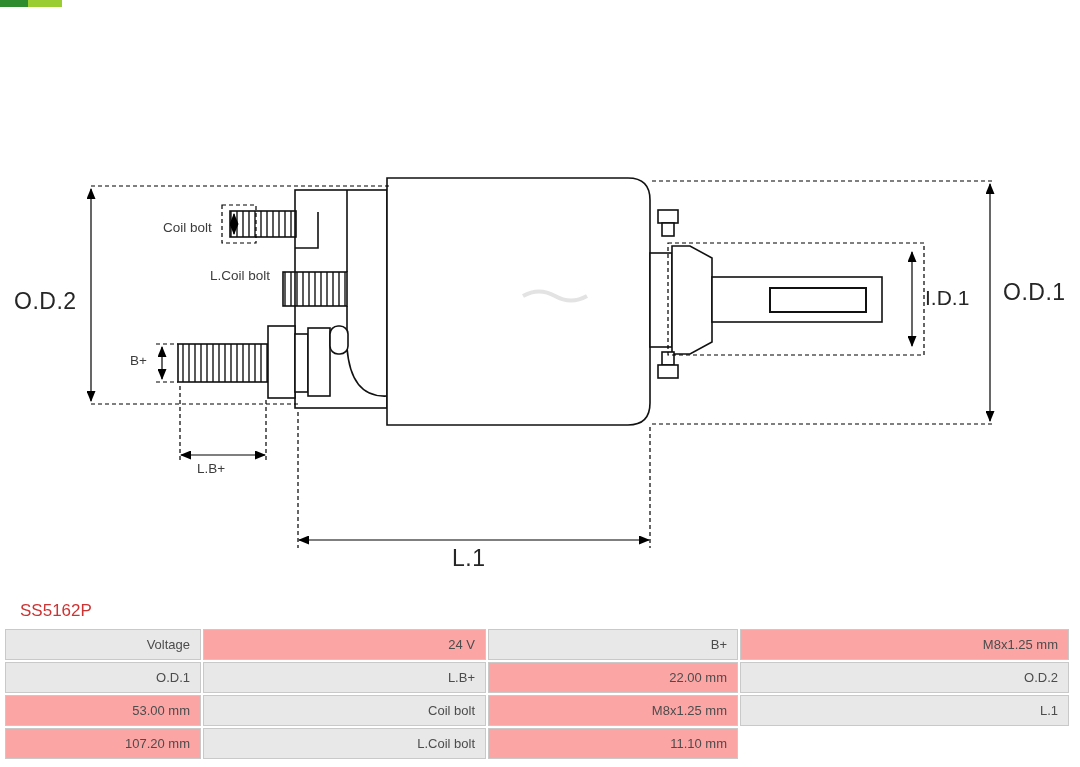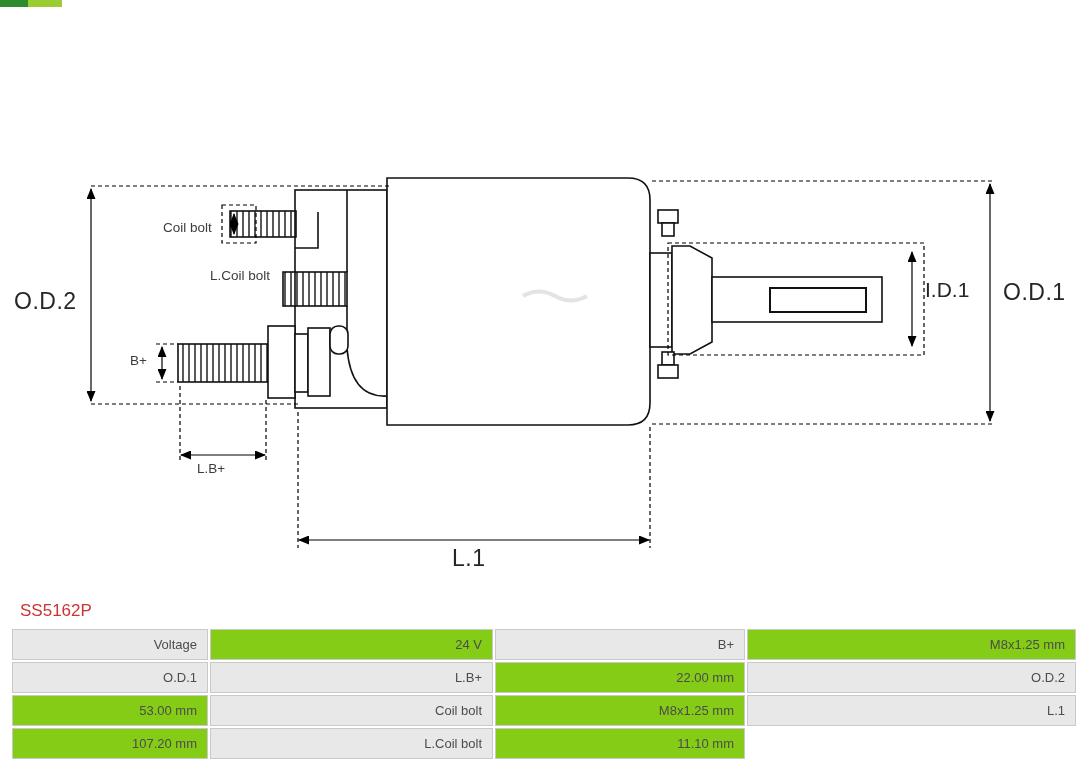--- a/index.html
+++ b/index.html
@@ -13,37 +13,37 @@
   .diagram-wrap { position:absolute; left:0; top:0; width:1080px; height:600px; }
   .diagram-wrap svg { position:absolute; left:0; top:0; }
 
   .dlabel { position:absolute; white-space:nowrap; color:#2b2b2b; }
   .dlabel.big   { font-size:23px; letter-spacing:.5px; color:#262626; }
   .dlabel.mid   { font-size:21px; color:#262626; }
   .dlabel.small { font-size:13.5px; color:#3c3c3c; }
 
   .lbl-od2 { left:14px;  top:288px; }
   .lbl-od1 { left:1003px; top:279px; }
-  .lbl-id1 { left:925px; top:278px; }
+  .lbl-id1 { left:925px; top:286px; }
   .lbl-coilbolt  { left:163px; top:220px; }
   .lbl-lcoilbolt { left:210px; top:268px; }
   .lbl-bplus { left:130px; top:353px; }
   .lbl-lbplus { left:197px; top:461px; font-size:15px; }
   .lbl-l1 { left:452px; top:545px; }
 
   .product-code { position:absolute; left:20px; top:601px;
     font-size:17px; color:#cc3333; }
 
-  .spec-table { position:absolute; left:12px; top:629px; width:1064px;
+  .spec-table { position:absolute; left:5px; top:629px; width:1064px;
     display:grid; grid-template-columns:196px 283px 250px 329px;
     grid-auto-rows:31px; gap:2px; }
   .cell { text-align:right; padding-right:10px; line-height:29px;
     font-size:13px; color:#4c4c4c; border:1px solid #c9c9c9; overflow:hidden; }
   .cell.label { background:#e8e8e8; }
-  .cell.value { background:#84cc16; }
+  .cell.value { background:#fca5a5; }
 </style>
 </head>
 <body>
 
 <div class="stage">
 
   <div class="logo-fragment"></div>
 
   <div class="diagram-wrap">
     <svg width="1080" height="600" viewBox="0 0 1080 600">

